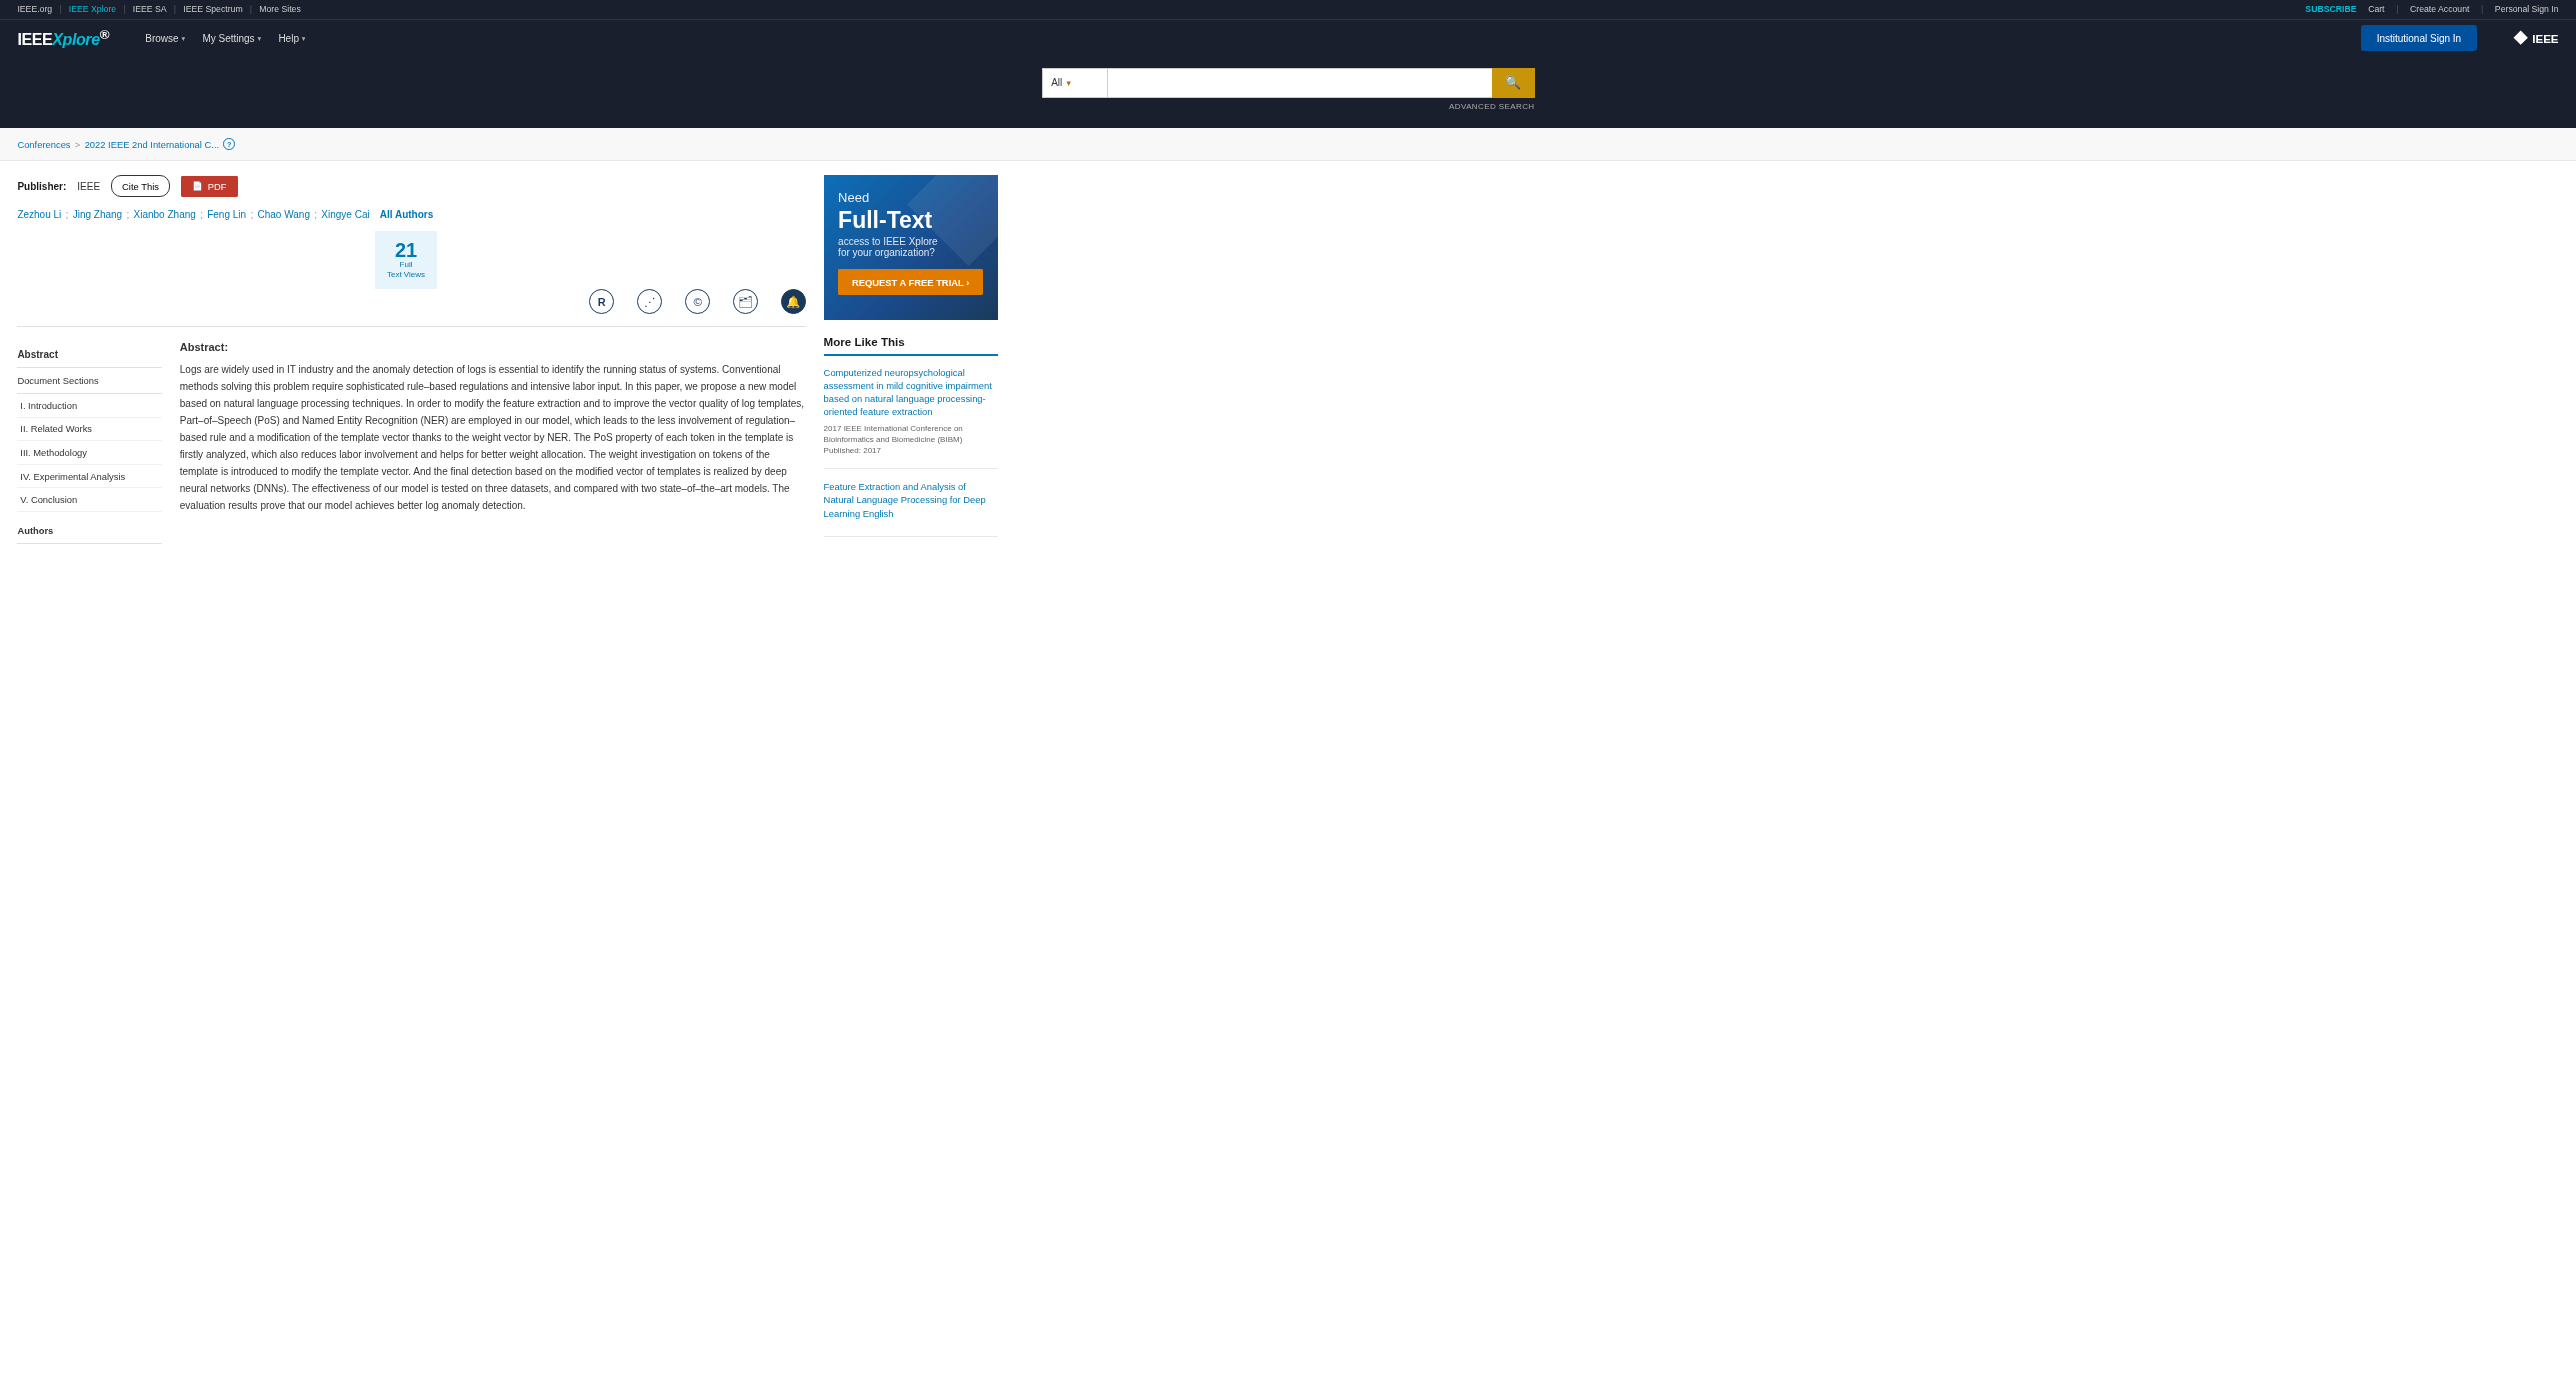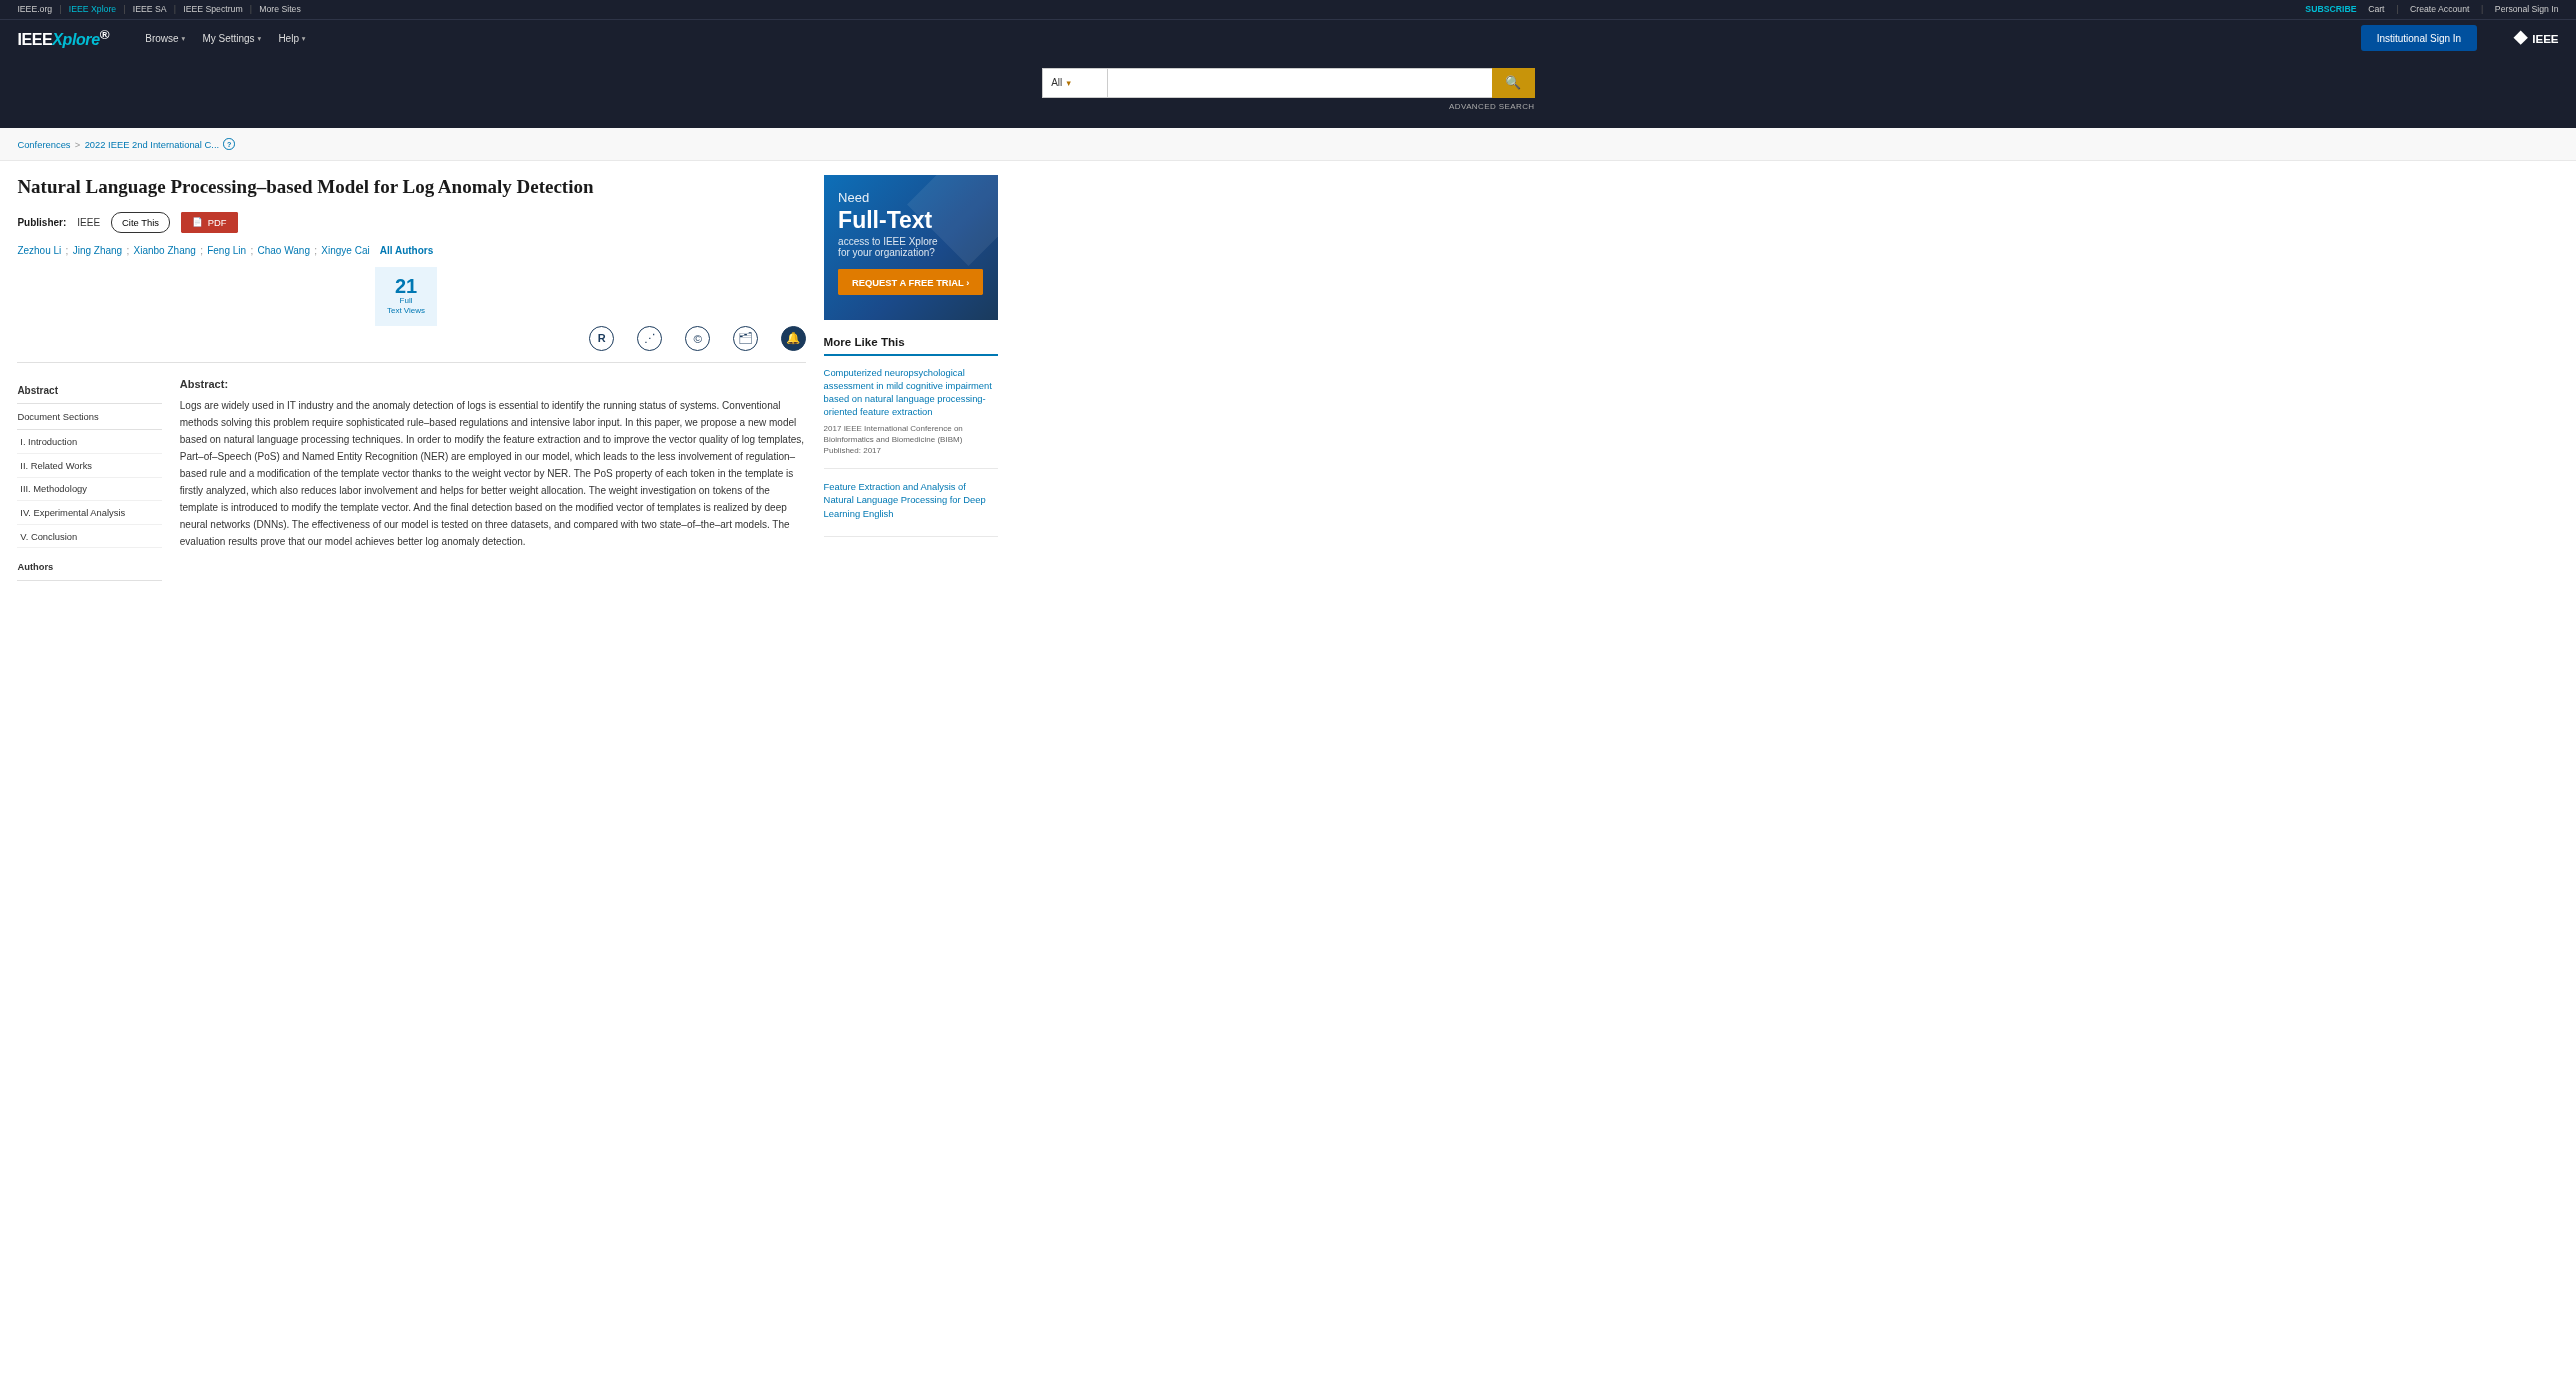--- a/index.html
+++ b/index.html
@@ -476,21 +476,20 @@
   <a href="#">Conferences</a>
   <span class="breadcrumb-sep">&gt;</span>
   <a href="#">2022 IEEE 2nd International C...</a>
   <span class="help-icon">?</span>
 </div>
 
 <div class="main-content">
 
   <div class="article-main">
 
-    <h1 class="article-title">Natural Language Processing–based Model for Log Anomaly Detection</h1>
 
     <div class="publisher-row">
       <span class="publisher-label">Publisher:</span>
       <span class="publisher-name">IEEE</span>
       <button class="cite-btn">Cite This</button>
       <button class="pdf-btn">
         <span class="pdf-icon">📄</span>
         <span>PDF</span>
       </button>
     </div>

